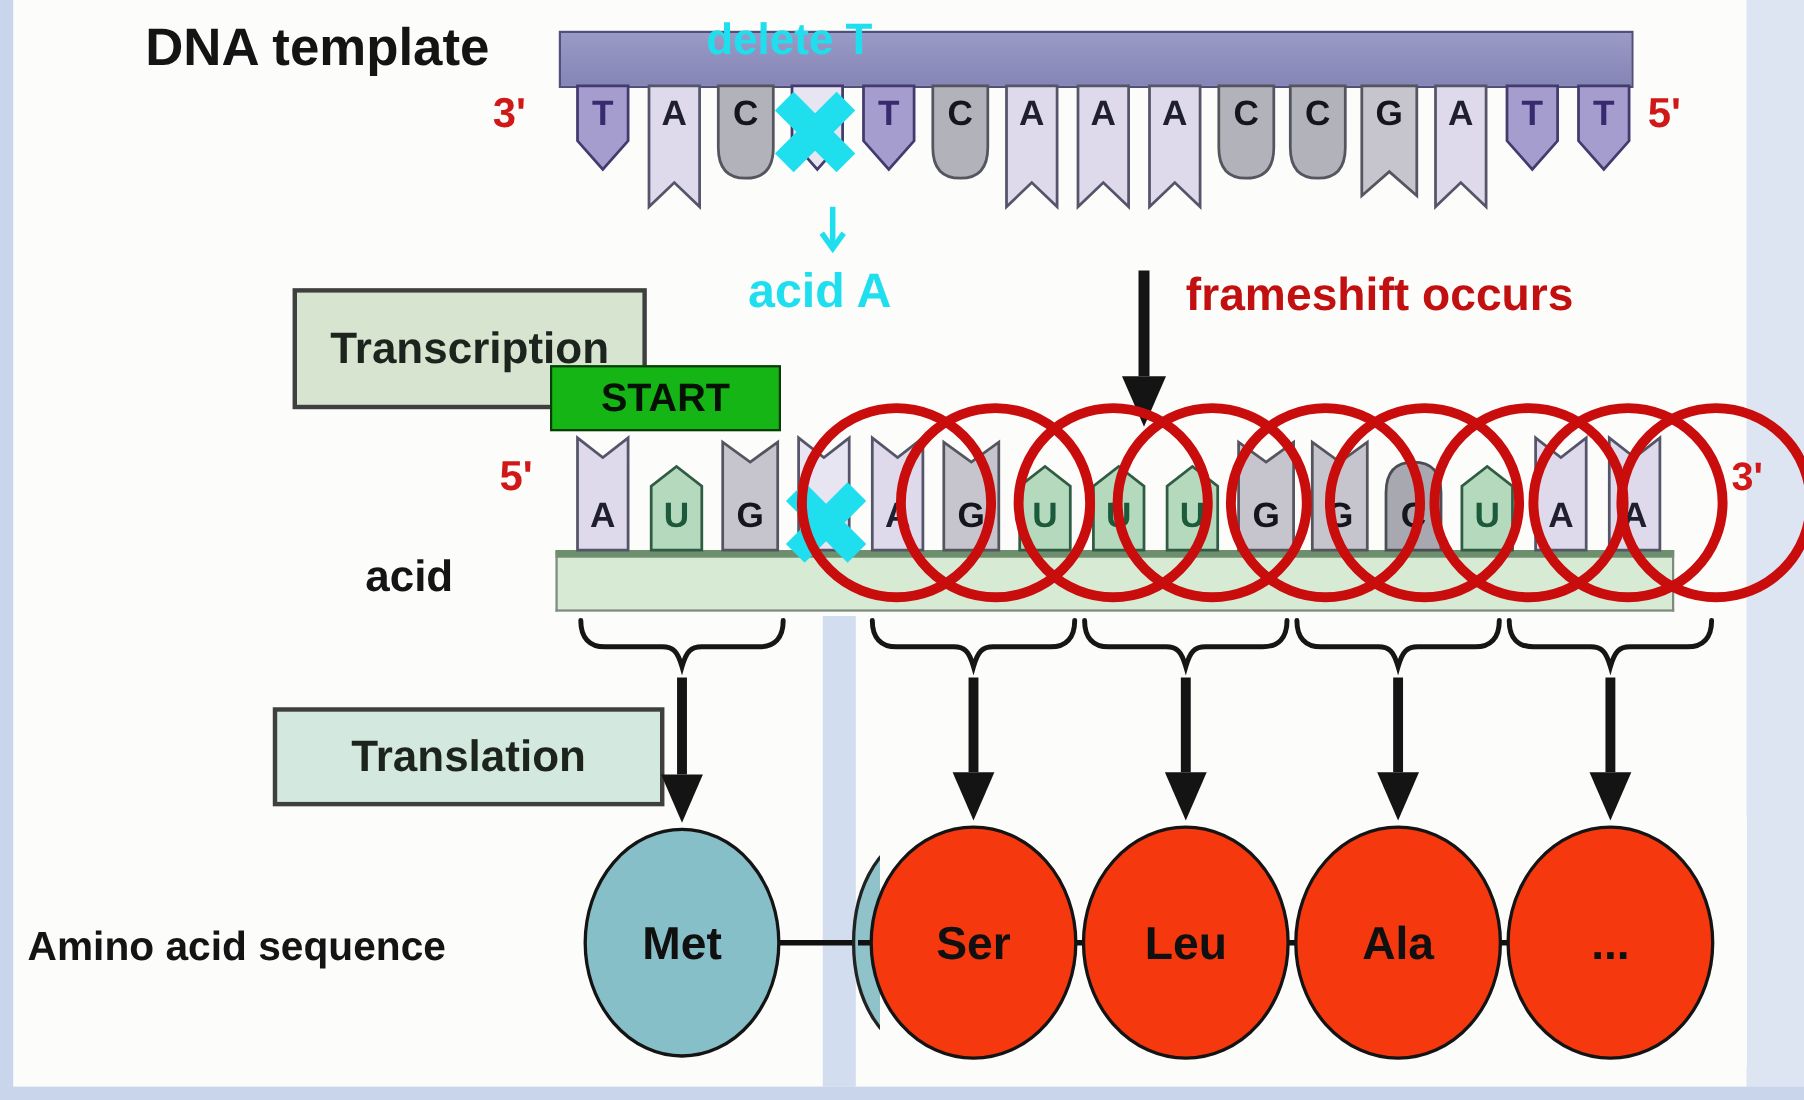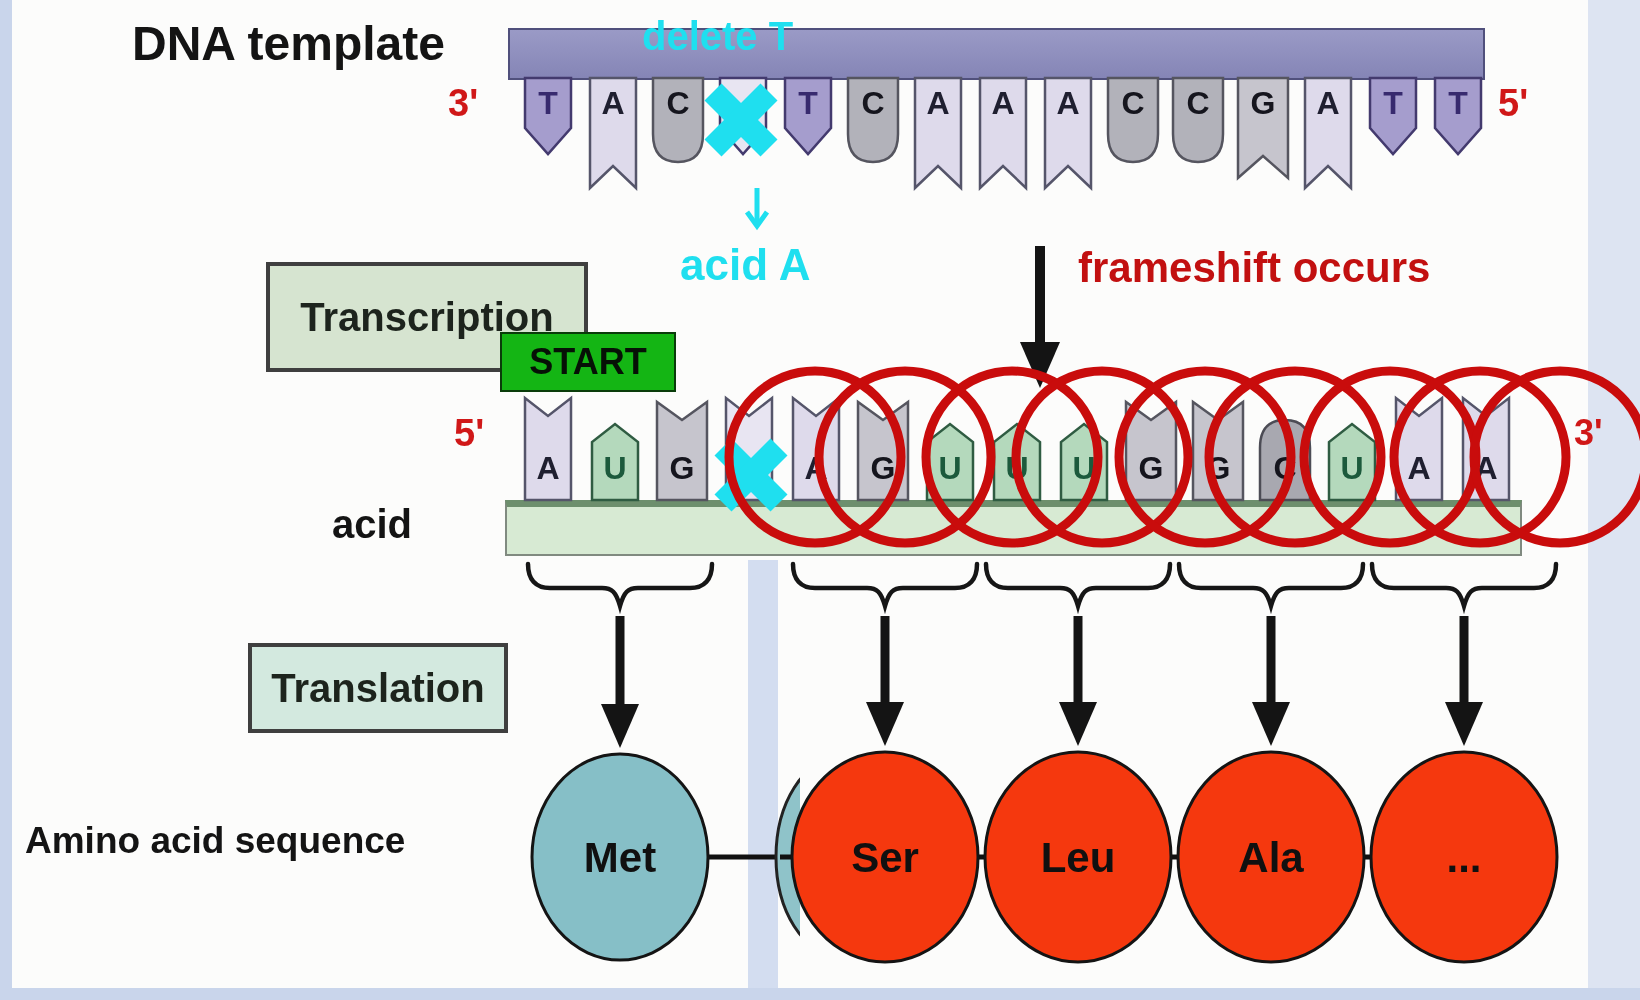--- a/index.html
+++ b/index.html
@@ -9,23 +9,23 @@
   .white-main{left:12px;top:0;width:1576px;height:988px;background:#fcfcfb;}
   .band-right{left:1588px;top:0;width:52px;height:1000px;background:#dde4f2;}
   .band-bottom{left:0;top:988px;width:1640px;height:12px;background:#c9d5eb;}
   .dna-bar{left:508px;top:28px;width:977px;height:52px;background:linear-gradient(#9a9ac6,#8585b6);
            border:2px solid #50507c;box-sizing:border-box;}
   .mrna-backbone{left:505px;top:500px;width:1017px;height:56px;background:#d7ead3;
            border:2px solid #808a80;border-top:7px solid #6d8f6d;box-sizing:border-box;}
   .pbox{display:flex;align-items:center;justify-content:center;box-sizing:border-box;color:#1d241d;}
   .transcription-box{left:250px;top:262px;width:322px;height:110px;background:#d6e4d0;
            border:4px solid #3f3f3f;font-size:40px;margin-left:16px;}
-  .translation-box{left:248px;top:643px;width:260px;height:90px;background:#d3e9df;
+  .translation-box{left:248px;top:643px;width:356px;height:90px;background:#d3e9df;
            border:4px solid #3f3f3f;font-size:40px;text-align:right;}
-  .start-box{left:500px;top:332px;width:176px;height:60px;background:#14b514;
+  .start-box{left:500px;top:332px;width:210px;height:60px;background:#14b514;
            border:2px solid #0a3c0a;font-size:36px;color:#061106;}
   .t-black{color:#141414;}
   .t-red{color:#d01818;}
   .t-cyan{color:#1fdfef;}
   .t-darkred{color:#c21010;}
   .lbl{white-space:nowrap;}
   svg.overlay{position:absolute;left:0;top:0;pointer-events:none;}
 </style>
 </head>
 <body>
@@ -52,21 +52,21 @@
 
   <div class="abs lbl t-black" style="left:132px;top:16px;font-size:48px;">DNA template</div>
   <div class="abs lbl t-red" style="left:448px;top:82px;font-size:38px;">3'</div>
   <div class="abs lbl t-red" style="left:1498px;top:82px;font-size:38px;">5'</div>
   <div class="abs lbl t-cyan" style="left:642px;top:14px;font-size:40px;">delete T</div>
   <div class="abs lbl t-cyan" style="left:680px;top:240px;font-size:44px;">acid A</div>
   <div class="abs lbl t-darkred" style="left:1078px;top:244px;font-size:42px;">frameshift occurs</div>
   <div class="abs lbl t-red" style="left:454px;top:412px;font-size:38px;">5'</div>
   <div class="abs lbl t-black" style="left:332px;top:502px;font-size:40px;">acid</div>
   <div class="abs lbl t-red" style="left:1574px;top:412px;font-size:36px;">3'</div>
-  <div class="abs lbl t-black" style="left:25px;top:820px;font-size:37px;">Amino acid sequence</div>
+  <div class="abs lbl t-black" style="left:25px;top:840px;font-size:37px;">Amino acid sequence</div>
 
   <svg class="overlay" width="1640" height="1000" viewBox="0 0 1640 1000">
 
     <rect x="748" y="560" width="30" height="428" fill="#d3ddf0"></rect>
 
     <g id="dna-bases-group">
         <g>
           <polygon points="525,78 571,78 571,128 548,154 525,128" fill="#a59dcd" stroke="#433a6e" stroke-width="2.5"></polygon>
           <text x="548" y="114" text-anchor="middle" fill="#372a6e" font-size="32" font-weight="bold" font-family="&quot;Liberation Sans&quot;,sans-serif">T</text>
         </g>

